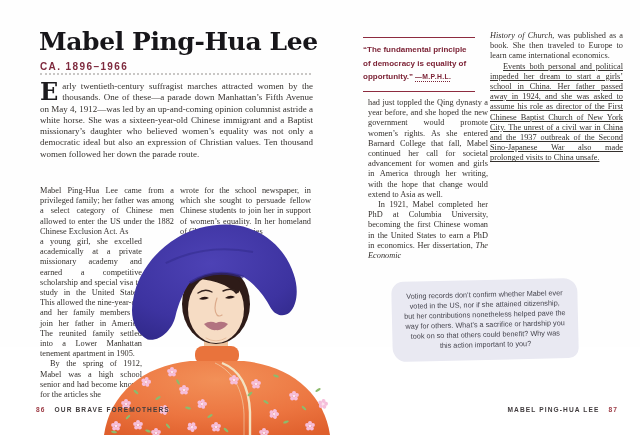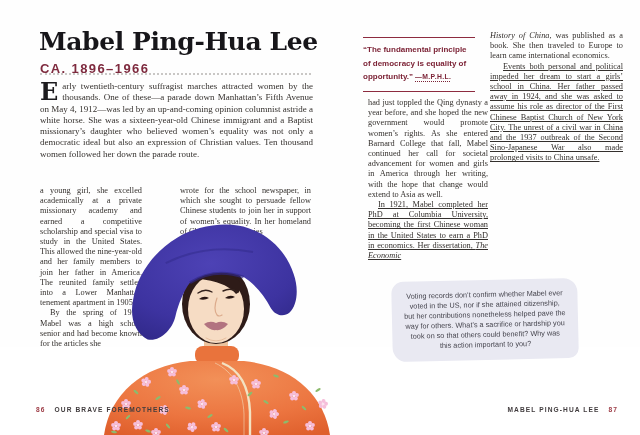--- a/index.html
+++ b/index.html
@@ -11,21 +11,21 @@
 
   
   .title{
     position:absolute;left:39px;top:27px;margin:0;
     font-family:"DejaVu Serif",serif;font-weight:700;
     font-size:25px;letter-spacing:-0.4px;color:#17161a;white-space:nowrap;
   }
   .dates{
     position:absolute;left:40px;top:61px;
     font-family:"Liberation Sans",sans-serif;font-weight:700;
-    font-size:13px;letter-spacing:1.4px;color:#7e2a3e;
+    font-size:10px;letter-spacing:1.4px;color:#7e2a3e;
   }
   .dotted-rule{
     position:absolute;left:40px;top:73px;width:271px;height:0;
     border-top:2px dotted #c9c7c5;
   }
   .intro{
     position:absolute;left:40px;top:81px;width:273px;margin:0;
     font-size:9px;line-height:11.3px;text-align:justify;
   }
   .dropcap{
@@ -55,21 +55,21 @@
     border-top:1.5px solid #8d2b3f;border-bottom:1.5px solid #8d2b3f;
     padding:5px 0 7px;
     font-family:"Liberation Sans",sans-serif;font-weight:700;
     font-size:8px;line-height:13.5px;color:#7c2336;
   }
   .quote .attr{
     font-size:6.8px;letter-spacing:0.4px;margin-left:2px;
     text-decoration:underline dotted 1px;text-underline-offset:2px;
   }
   .rcol1{position:absolute;left:368px;top:98px;width:120px;}
-  .rcol1 .pB{text-indent:10px;text-decoration:underline;}
+  .rcol1 .pB{text-indent:10px;}
   .rcol2{position:absolute;left:490px;top:31px;width:133px;}
   .rcol2 .pB,.rcol2 .pC{text-indent:13px;text-decoration:underline;}
   .it{font-style:italic;}
 
   .bubble{
     position:absolute;left:392px;top:280px;width:186px;box-sizing:border-box;
     background:#e9e9f2;border-radius:12px 14px 10px 14px;
     padding:10px 12px;transform:rotate(-1.3deg);
     font-family:"Liberation Sans",sans-serif;font-size:7.3px;line-height:10px;
     color:#46454e;text-align:center;
@@ -80,20 +80,21 @@
 
 <div class="spread">
 
   <h1 class="title">Mabel Ping-Hua Lee</h1>
   <div class="dates">CA. 1896–1966</div>
   <div class="dotted-rule"></div>
 
   <p class="intro"><span class="dropcap">E</span><span>arly twentieth-century suffragist marches attracted women by the thousands. One of these—a parade down Manhattan’s Fifth Avenue on May 4, 1912—was led by an up-and-coming opinion columnist astride a white horse. She was a sixteen-year-old Chinese immigrant and a Baptist missionary’s daughter who believed women’s equality was not only a democratic ideal but also an expression of Christian values. Ten thousand women followed her down the parade route.</span></p>
 
   <div class="colA">
+    <p class="pA">Mabel Ping-Hua Lee came from a privileged family; her father was among a select category of Chinese men allowed to enter the US under the 1882 Chinese Exclusion Act. As</p>
     <p class="pB">a young girl, she excelled academically at a private missionary academy and earned a competitive scholarship and special visa to study in the United States. This allowed the nine-year-old and her family members to join her father in America. The reunited family settled into a Lower Manhattan tenement apartment in 1905.</p>
     <p class="pC">By the spring of 1912, Mabel was a high school senior and had become known for the articles she</p>
   </div>
 
   <div class="colB">
     <p>wrote for the school newspaper, in which she sought to persuade fellow Chinese students to join her in support of women’s equality. In her homeland of China, revolutionaries</p>
   </div>
 
   <svg class="art" viewBox="0 0 250 223" aria-hidden="true">
     <defs>
@@ -198,21 +199,21 @@
   <div class="quote">
     <span>“The fundamental principle of democracy is equality of opportunity.”</span><span class="attr">—M.P.H.L.</span>
   </div>
 
   <div class="rcol rcol1">
     <p class="pA">had just toppled the Qing dynasty a year before, and she hoped the new government would promote women’s rights. As she entered Barnard College that fall, Mabel continued her call for societal advancement for women and girls in America through her writing, with the hope that change would extend to Asia as well.</p>
     <p class="pB"><span>In 1921, Mabel completed her PhD at Columbia University, becoming the first Chinese woman in the United States to earn a PhD in economics. Her dissertation, </span><span class="it">The Economic</span></p>
   </div>
 
   <div class="rcol rcol2">
-    <p class="pA"><span class="it">History of China</span><span>, was published as a book. She then traveled to Europe to learn came international economics.</span></p>
+    <p class="pA"><span class="it">History of Church</span><span>, was published as a book. She then traveled to Europe to learn came international economics.</span></p>
     <p class="pB">Events both personal and political impeded her dream to start a girls’ school in China. Her father passed away in 1924, and she was asked to assume his role as director of the First Chinese Baptist Church of New York City. The unrest of a civil war in China and the 1937 outbreak of the Second Sino-Japanese War also made prolonged visits to China unsafe.</p>
   </div>
 
   <div class="bubble">Voting records don’t confirm whether Mabel ever voted in the US, nor if she attained citizenship, but her contributions nonetheless helped pave the way for others. What’s a sacrifice or hardship you took on so that others could benefit? Why was this action important to you?</div>
 
   <div class="foot footR">
     <span>MABEL PING-HUA LEE</span>
     <span class="num">87</span>
   </div>
 

